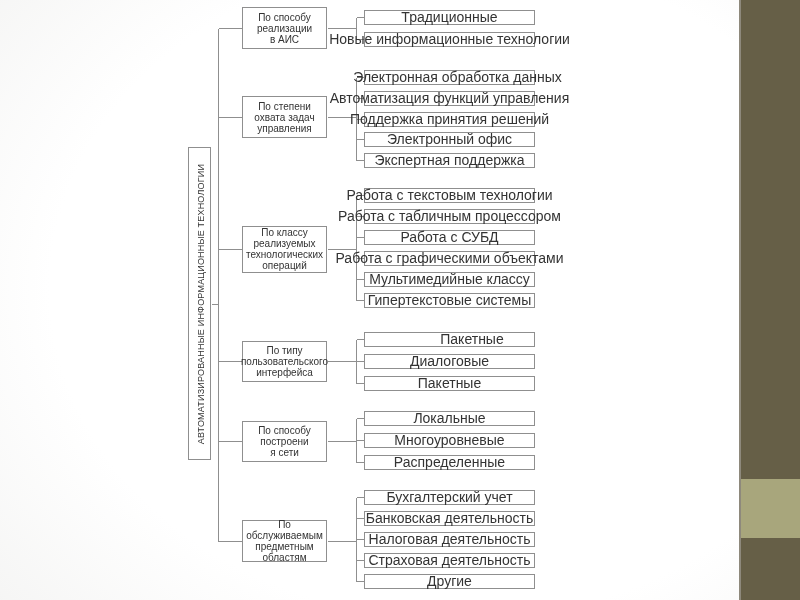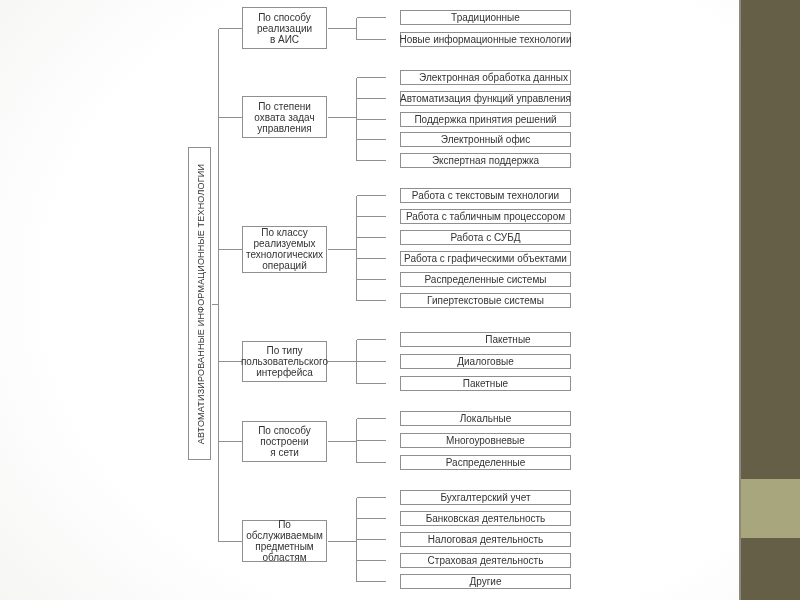--- a/index.html
+++ b/index.html
@@ -47,24 +47,24 @@
   }
 
   .cat-box {
     position:absolute; left:242px; width:85px; box-sizing:border-box;
     background:#fff; border:1px solid var(--line,#8f8f8f);
     display:flex; align-items:center; justify-content:center;
     text-align:center; font-size:10px; line-height:11px;
     white-space:pre-line; color: var(--text,#333);
   }
   .leaf-box {
-    position:absolute; left:400px; width:171px; height:15px; box-sizing:border-box;
+    position:absolute; left:364px; width:171px; height:15px; box-sizing:border-box;
     background:#fff; border:1px solid var(--line,#8f8f8f);
     display:flex; align-items:center; justify-content:center;
-    font-size:10px; white-space:nowrap; color: var(--text,#333);
+    font-size:14px; white-space:nowrap; color: var(--text,#333);
   }
 </style>
 </head>
 <body>
 
 <div class="page">
 
   <div class="slide">
 
     <svg id="wires" width="739" height="600">
@@ -135,21 +135,21 @@
         <div class="leaf-box" style="top: 131.5px;">Электронный офис</div>
         <div class="leaf-box" style="top: 152.5px;">Экспертная поддержка</div>
         <div class="cat-box" style="top: 225.5px; height: 47px;">По классу
 реализуемых
 технологических
 операций</div>
         <div class="leaf-box" style="top: 187.5px;">Работа с текстовым технологии</div>
         <div class="leaf-box" style="top: 208.5px;">Работа с табличным процессором</div>
         <div class="leaf-box" style="top: 229.5px;">Работа с СУБД</div>
         <div class="leaf-box" style="top: 250.5px;">Работа с графическими объектами</div>
-        <div class="leaf-box" style="top: 271.5px;">Распределенные системы</div>
+        <div class="leaf-box" style="top: 271.5px;">Мультимедийные классу</div>
         <div class="leaf-box" style="top: 292.5px;">Гипертекстовые системы</div>
         <div class="cat-box" style="top: 340.5px; height: 41px;">По типу
 пользовательского
 интерфейса</div>
         <div class="leaf-box" style="top: 331.5px; padding-left: 45px;">Пакетные</div>
         <div class="leaf-box" style="top: 353.5px;">Диалоговые</div>
         <div class="leaf-box" style="top: 375.5px;">Пакетные</div>
         <div class="cat-box" style="top: 420.5px; height: 41px;">По способу
 построени
 я сети</div>

